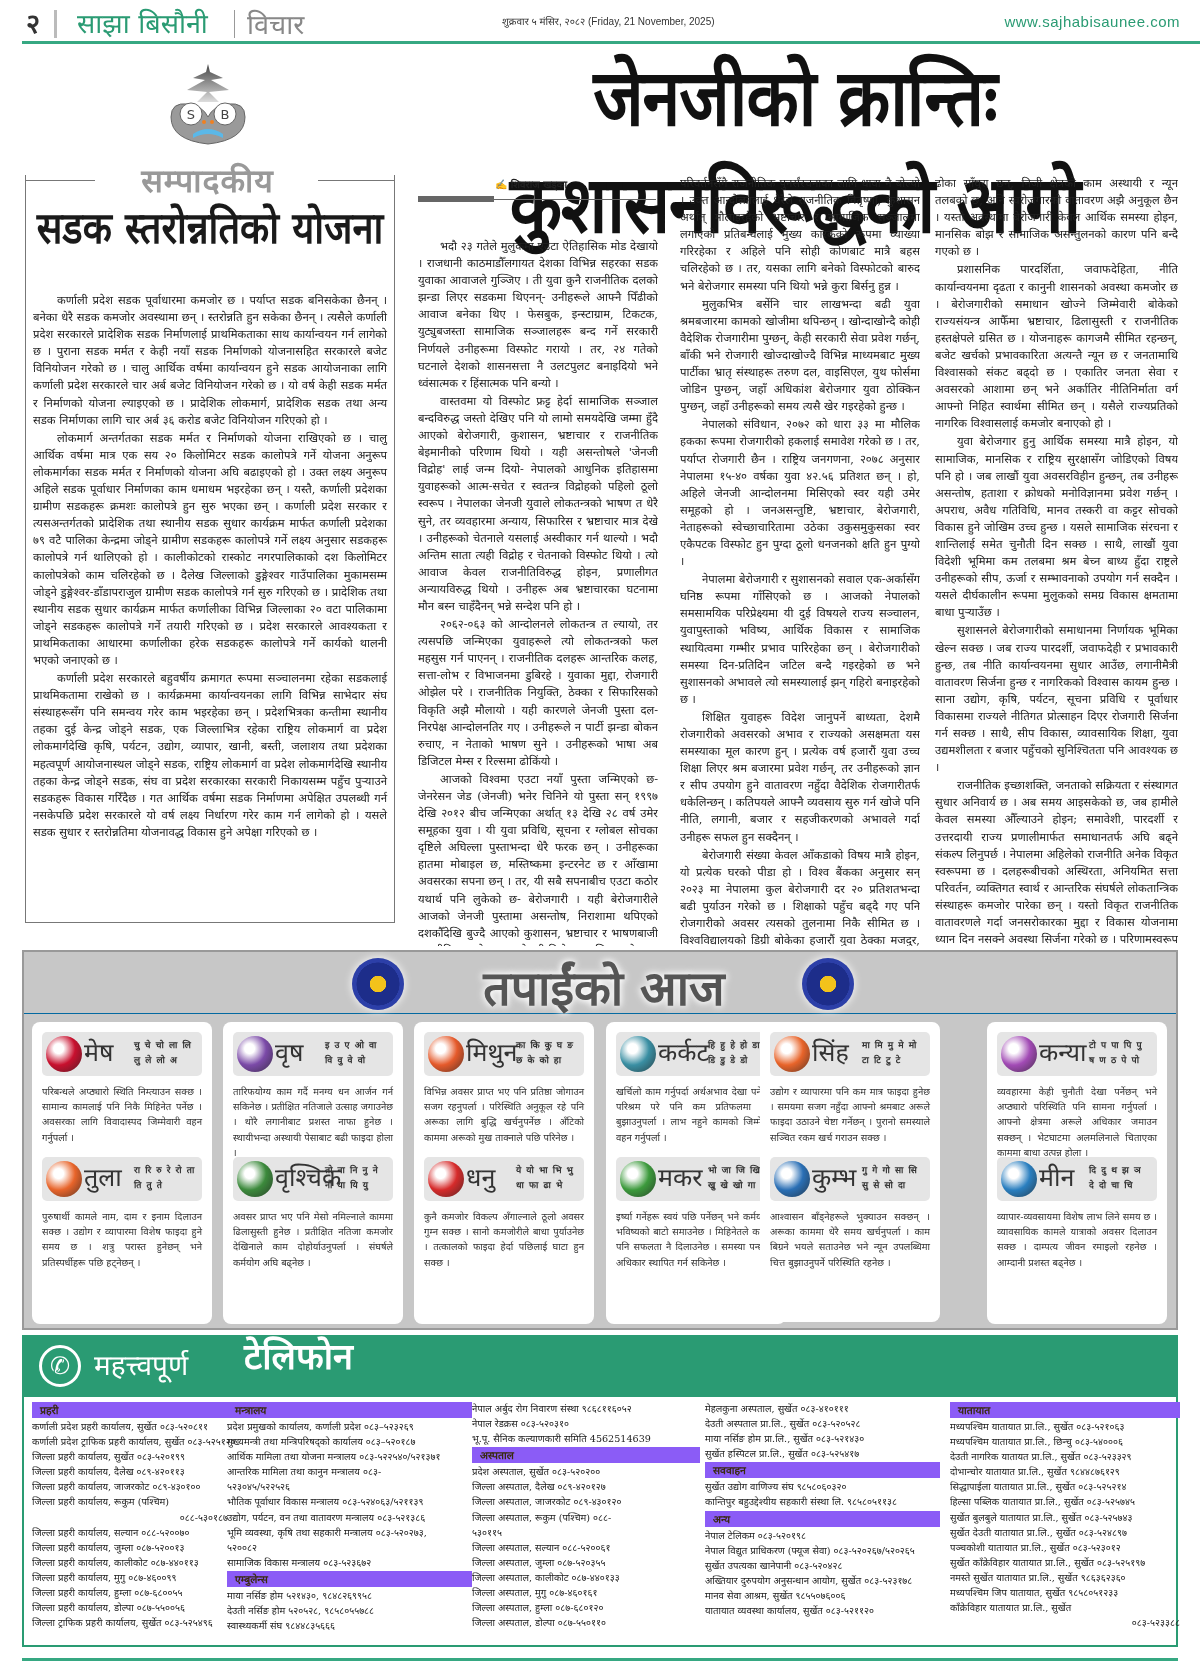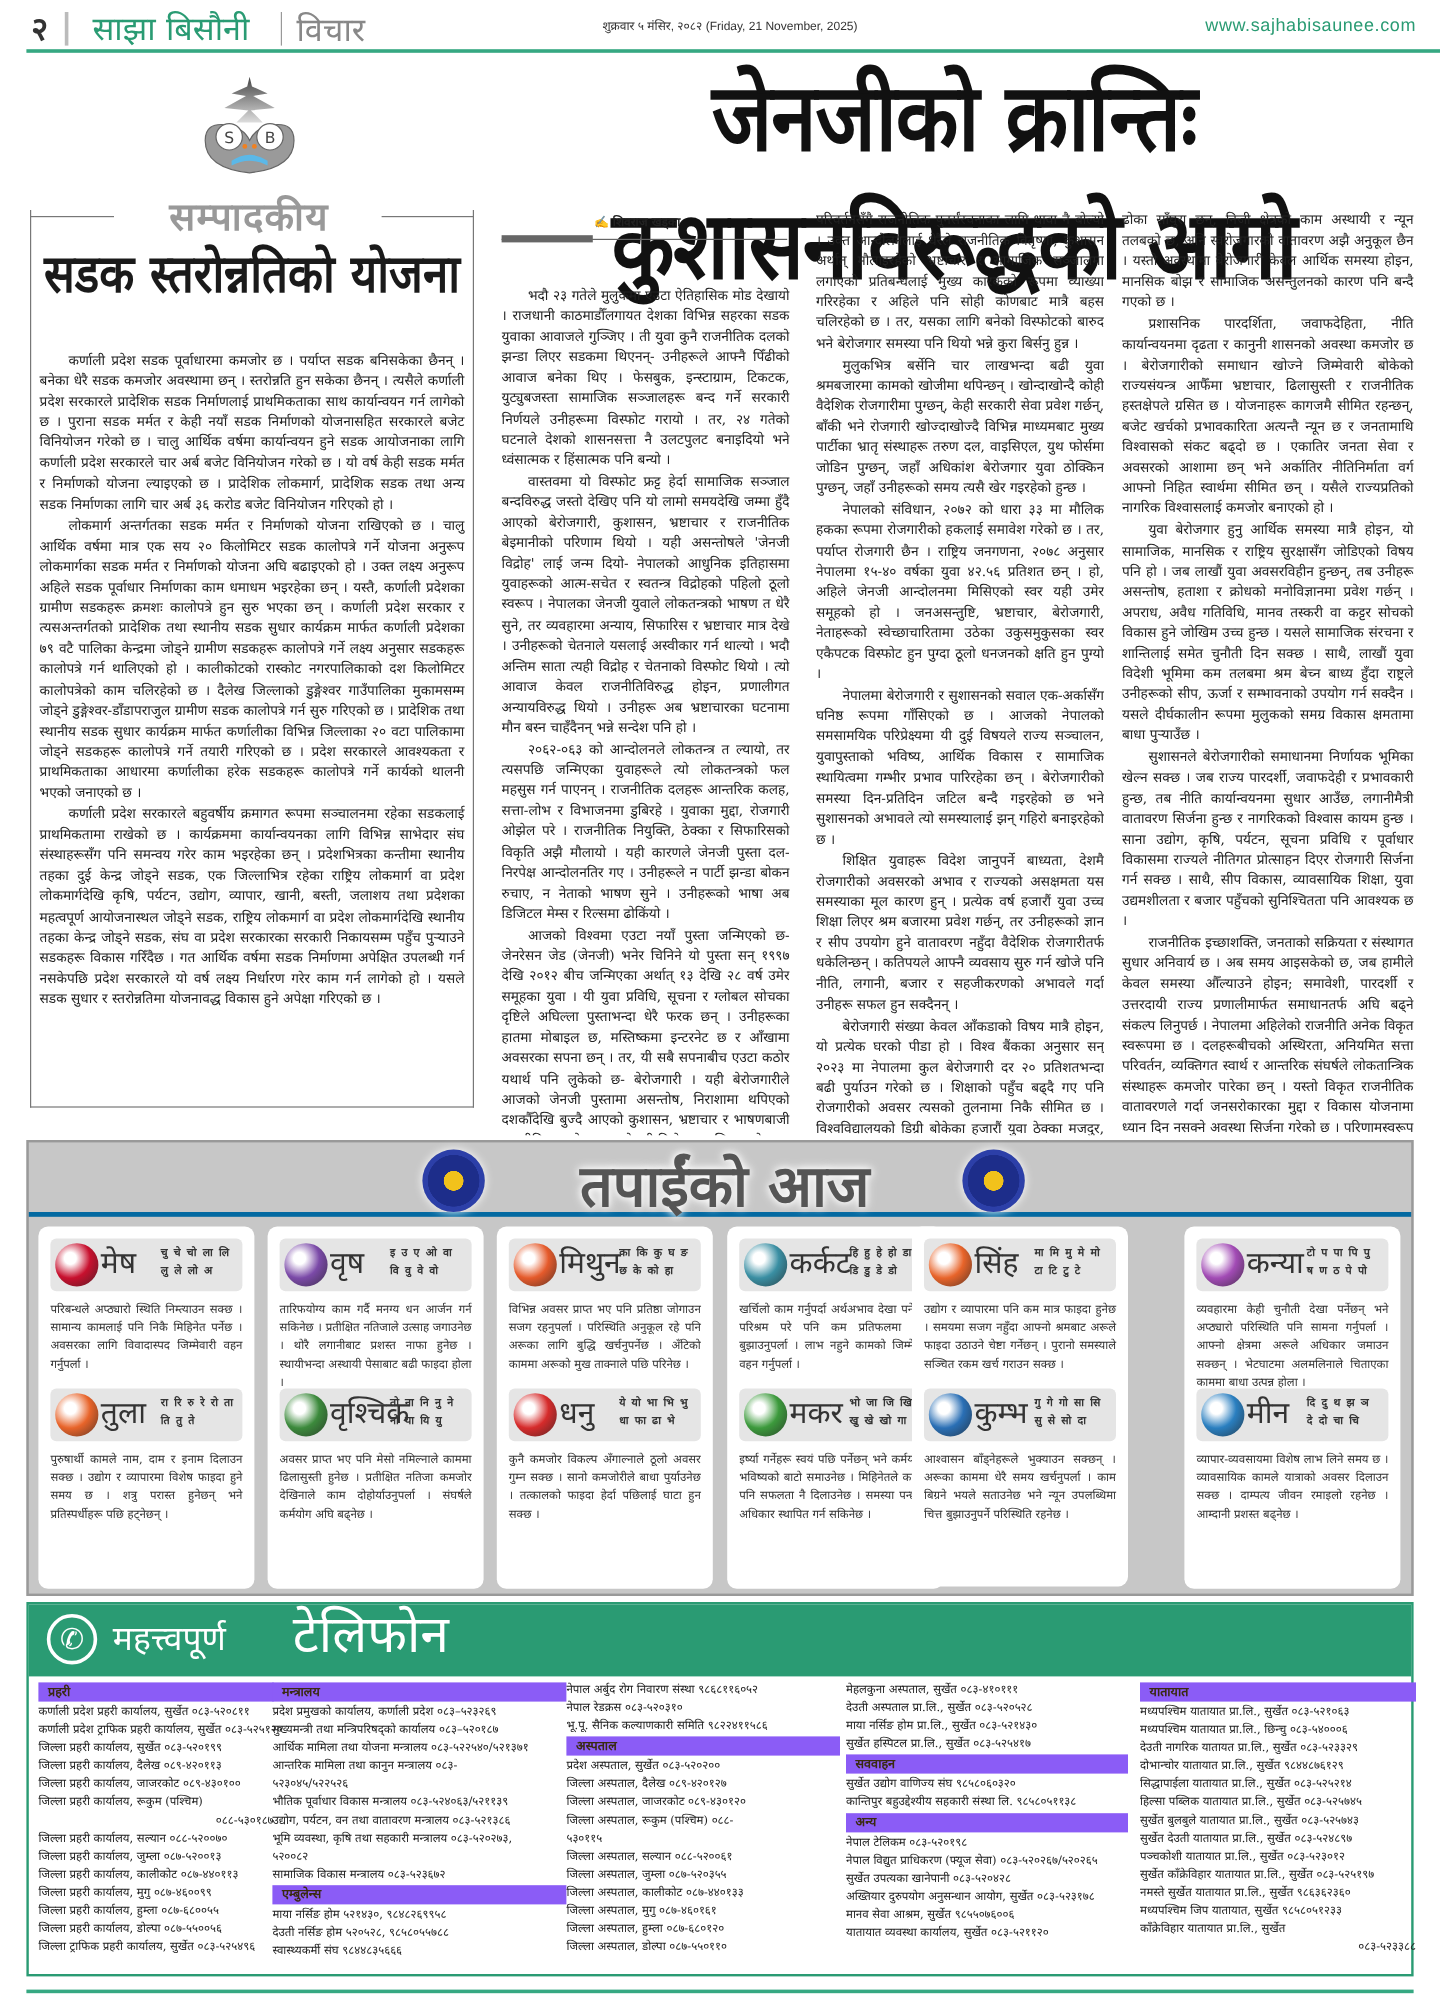--- a/index.html
+++ b/index.html
@@ -37,38 +37,38 @@
 
   
   .col { position: absolute; font-size: 11.4px; line-height: 17.1px; text-align: justify; color: #222; overflow: hidden; }
   .col p { text-indent: 22px; margin-bottom: 1px; }
   .col1 { left: 418px; top: 238px; width: 240px; height: 708px; }
   .col2 { left: 680px; top: 175px; width: 240px; height: 771px; }
   .col3 { left: 935px; top: 175px; width: 243px; height: 771px; }
 
   
   .horo { position: absolute; left: 22px; top: 950px; width: 1156px; height: 380px; background: #c7c7c7; border: 2px solid #999; }
-  .horo-header { position: absolute; left: 0; top: 0; width: 100%; height: 62px; border-bottom: 4px solid #0369a1; }
+  .horo-header { position: absolute; left: 0; top: 0; width: 100%; height: 62px; border-bottom: 1px solid #0369a1; }
   .horo-title { position: absolute; left: 400px; top: 2px; width: 360px; text-align: center; font-size: 48px; font-weight: bold; color: #555; font-family: "DejaVu Sans", sans-serif; text-shadow: 0 0 6px #fff, 0 0 10px #fff; }
   .wheel { position: absolute; top: 6px; width: 52px; height: 52px; border-radius: 50%; background: radial-gradient(circle, #f2c21b 0 22%, #1d2d8a 23% 58%, #2c3fa8 59% 75%, #15216b 76% 100%); box-shadow: 0 0 8px #fff; }
   .wheel-l { left: 328px; } .wheel-r { left: 778px; }
 
   .sign-card { position: absolute; width: 180px; height: 248px; background: #fff; border-radius: 8px; }
   .sign-head { position: absolute; left: 10px; top: 10px; width: 160px; height: 44px; background: #e5e5e5; border-radius: 5px; }
   .sign-icon { position: absolute; left: 4px; top: 4px; width: 36px; height: 36px; border-radius: 50%; }
   .sign-name { position: absolute; left: 42px; top: 2px; font-size: 25px; color: #333; font-family: "DejaVu Sans", sans-serif; }
   .sign-letters { position: absolute; right: 6px; top: 6px; width: 62px; font-size: 9px; line-height: 15px; color: #333; font-weight: bold; text-align: left; letter-spacing: 1px; }
   .sign-text { position: absolute; left: 10px; top: 62px; width: 160px; font-size: 9.6px; line-height: 15.2px; color: #333; text-align: justify; }
 
   
   .phone { position: absolute; left: 22px; top: 1335px; width: 1156px; height: 312px; border: 2px solid #2a9b73; }
   .phone-header { position: absolute; left: 0; top: 0; width: 100%; height: 60px; background: #2a9b73; }
   .phone-icon { position: absolute; left: 15px; top: 8px; width: 42px; height: 42px; border: 3px solid #fff; border-radius: 50%; color: #fff; font-size: 24px; text-align: center; line-height: 36px; font-family: "DejaVu Sans", sans-serif; }
   .phone-sub { position: absolute; left: 70px; top: 8px; font-size: 28px; color: #fff; font-family: "DejaVu Sans", sans-serif; }
-  .phone-title { position: absolute; left: 220px; top: -6px; font-size: 43px; color: #fff; font-weight: normal; font-family: "DejaVu Sans", sans-serif; }
+  .phone-title { position: absolute; left: 220px; top: -6px; font-size: 36px; color: #fff; font-weight: bold; font-family: "DejaVu Sans", sans-serif; }
   .phone-col { position: absolute; top: 64px; font-size: 9.6px; line-height: 15.1px; color: #222; }
   .phone-cat { background: #8b5cf6; font-weight: bold; font-size: 10.5px; padding-left: 8px; height: 16px; line-height: 16px; color: #3a2a10; margin: 1px 0; }
   .phone-entry { white-space: nowrap; }
   .phone-entry.right { text-align: right; }
   .pc1 { left: 8px; width: 196px; }
   .pc2 { left: 203px; width: 245px; }
   .pc3 { left: 448px; width: 228px; }
   .pc4 { left: 681px; width: 235px; }
   .pc5 { left: 926px; width: 230px; }
   .bottom-rule { position: absolute; left: 22px; top: 1658px; width: 1156px; height: 3px; background: #36a882; }
@@ -278,21 +278,21 @@
       <div class="phone-entry">५२००८२</div>
       <div class="phone-entry">सामाजिक विकास मन्त्रालय ०८३-५२३६७२</div>
       <div class="phone-cat">एम्बुलेन्स</div>
       <div class="phone-entry">माया नर्सिङ होम ५२१४३०, ९८४८२६९९५८</div>
       <div class="phone-entry">देउती नर्सिङ होम ५२०५२८, ९८५८०५५७८८</div>
       <div class="phone-entry">स्वास्थ्यकर्मी संघ ९८४४८३५६६६</div>
     </div>
   <div class="phone-col pc3">
       <div class="phone-entry">नेपाल अर्बुद रोग निवारण संस्था ९८६८११६०५२</div>
       <div class="phone-entry">नेपाल रेडक्रस ०८३-५२०३१०</div>
-      <div class="phone-entry">भू.पू. सैनिक कल्याणकारी समिति ९८२२४११५८६</div>
+      <div class="phone-entry">भू.पू. सैनिक कल्याणकारी समिति 4562514639</div>
       <div class="phone-cat">अस्पताल</div>
       <div class="phone-entry">प्रदेश अस्पताल, सुर्खेत ०८३-५२०२००</div>
       <div class="phone-entry">जिल्ला अस्पताल, दैलेख ०८९-४२०१२७</div>
       <div class="phone-entry">जिल्ला अस्पताल, जाजरकोट ०८९-४३०१२०</div>
       <div class="phone-entry">जिल्ला अस्पताल, रूकुम (पश्चिम) ०८८-</div>
       <div class="phone-entry">५३०११५</div>
       <div class="phone-entry">जिल्ला अस्पताल, सल्यान ०८८-५२००६१</div>
       <div class="phone-entry">जिल्ला अस्पताल, जुम्ला ०८७-५२०३५५</div>
       <div class="phone-entry">जिल्ला अस्पताल, कालीकोट ०८७-४४०१३३</div>
       <div class="phone-entry">जिल्ला अस्पताल, मुगु ०८७-४६०१६१</div>

